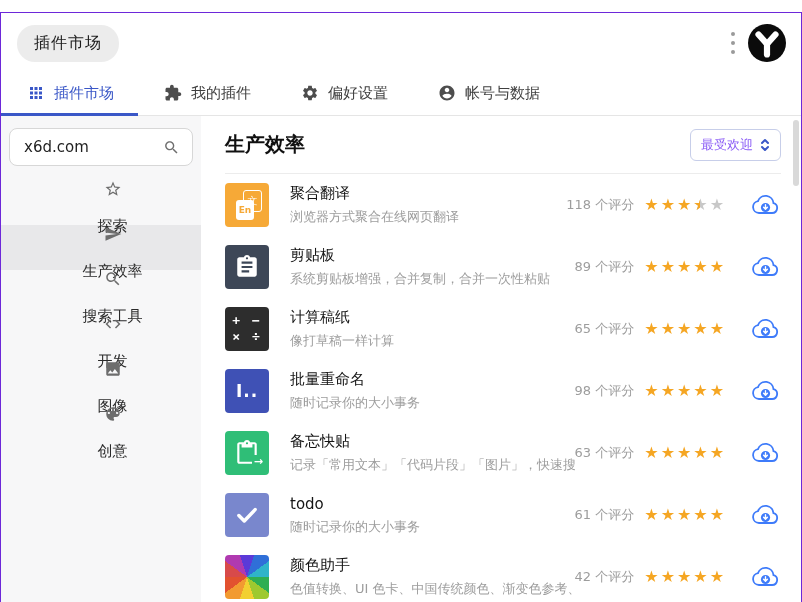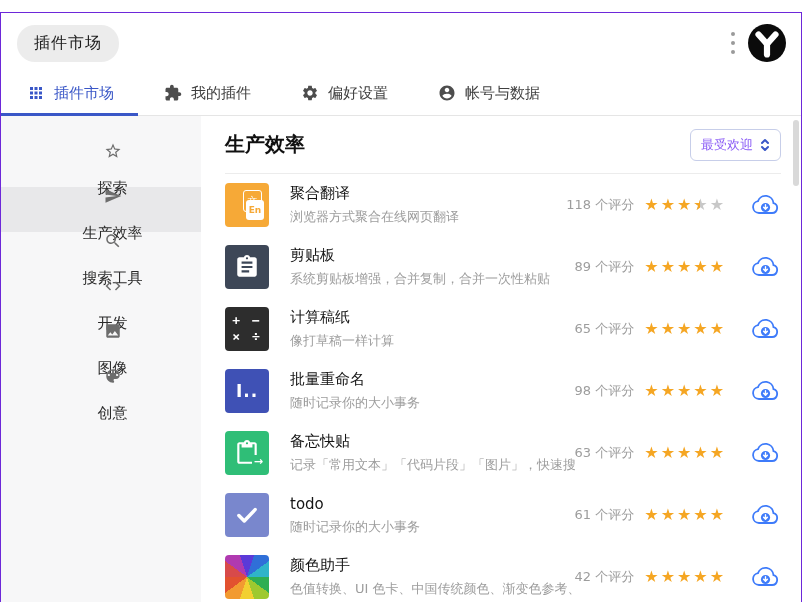--- a/index.html
+++ b/index.html
@@ -51,21 +51,21 @@
   .ratings { font-size:13px; color:#9d9d9d; margin-right:10px; }
   .stars { display:flex; gap:2px; font-size:16px; line-height:1; }
   .star { color:#c8c8c8; position:relative; }
   .star.full { color:#f5a623; }
   .star .half-fill { position:absolute; left:0; top:0; width:50%; overflow:hidden; color:#f5a623; }
   .cloud-btn { margin-left:27px; margin-right:2px; cursor:pointer; display:flex; }
 
   
   .tile svg.glyph { width:26px; height:26px; fill:#fff; }
   .tile .card-back { position:absolute; right:7px; top:7px; width:19px; height:22px; border:1.5px solid #fff; border-radius:3px; color:#fff; font-size:10px; display:flex; align-items:center; justify-content:center; }
-  .tile .card-front { position:absolute; left:21px; bottom:7px; width:18px; height:20px; background:#fff; border-radius:3px; color:#f6a937; font-size:9px; font-weight:bold; display:flex; align-items:center; justify-content:center; }
+  .tile .card-front { position:absolute; left:11px; bottom:7px; width:18px; height:20px; background:#fff; border-radius:3px; color:#f6a937; font-size:9px; font-weight:bold; display:flex; align-items:center; justify-content:center; }
   .tile .calc { color:#fff; font-size:13px; font-weight:bold; line-height:1.25; text-align:center; letter-spacing:2px; font-family:"DejaVu Sans Mono",monospace; }
   .tile .rename-text { color:#fff; font-size:17px; font-weight:bold; letter-spacing:1px; }
   .tile .memo-arrow { position:absolute; right:6px; bottom:7px; background:inherit; color:#fff; font-size:11px; font-weight:bold; line-height:1; background:#2fbe77; padding:1px 0 1px 2px; }
   .tile.colorwheel { background:conic-gradient(from -90deg,
       #d84a4a 0 36deg, #b03ab0 36deg 72deg, #5b3ad8 72deg 108deg, #2f6fd8 108deg 144deg,
       #2fb4c9 144deg 180deg, #2fae52 180deg 216deg, #9ec92f 216deg 252deg, #f2d031 252deg 288deg,
       #f29a31 288deg 324deg, #e2512f 324deg 360deg); }
 
   
   .vscroll-thumb { position:absolute; right:2px; top:4px; width:6px; height:66px; border-radius:3px; background:#d9d9d9; }
@@ -118,20 +118,26 @@
       <svg viewBox="0 0 24 24">
           <path d="M12 2C6.48 2 2 6.48 2 12s4.48 10 10 10 10-4.48 10-10S17.52 2 12 2zm0 3c1.66 0 3 1.34 3 3s-1.34 3-3 3-3-1.34-3-3 1.34-3 3-3zm0 14.2c-2.5 0-4.71-1.28-6-3.22.03-1.99 4-3.08 6-3.08 1.99 0 5.97 1.09 6 3.08-1.29 1.94-3.5 3.22-6 3.22z"></path>
         </svg>
       <span>帐号与数据</span>
     </div>
   </div>
 
   <div class="body">
 
     <div class="sidebar">
+      <div class="searchbox">
+        <input type="text" value="x6d.com" style="">
+        <svg viewBox="0 0 24 24">
+            <path d="M15.5 14h-.79l-.28-.27C15.41 12.59 16 11.11 16 9.5 16 5.91 13.09 3 9.5 3S3 5.91 3 9.5 5.91 16 9.5 16c1.61 0 3.09-.59 4.23-1.57l.27.28v.79l5 4.99L20.49 19l-4.99-5zm-6 0C7.01 14 5 11.99 5 9.5S7.01 5 9.5 5 14 7.01 14 9.5 11.99 14 9.5 14z"></path>
+          </svg>
+      </div>
       <div class="menu">
         <div class="menu-item">
           <svg viewBox="0 0 24 24">
               <path d="M22 9.24l-7.19-.62L12 2 9.19 8.63 2 9.24l5.46 4.73L5.82 21 12 17.27 18.18 21l-1.63-7.03L22 9.24zM12 15.4l-3.76 2.27 1-4.28-3.32-2.88 4.38-.38L12 6.1l1.71 4.04 4.38.38-3.32 2.88 1 4.28L12 15.4z"></path>
             </svg>
           <span>探索</span>
         </div>
         <div class="menu-item selected">
           <svg viewBox="0 0 24 24">
               <path d="M2.01 21L23 12 2.01 3 2 10l15 2-15 2z"></path>

